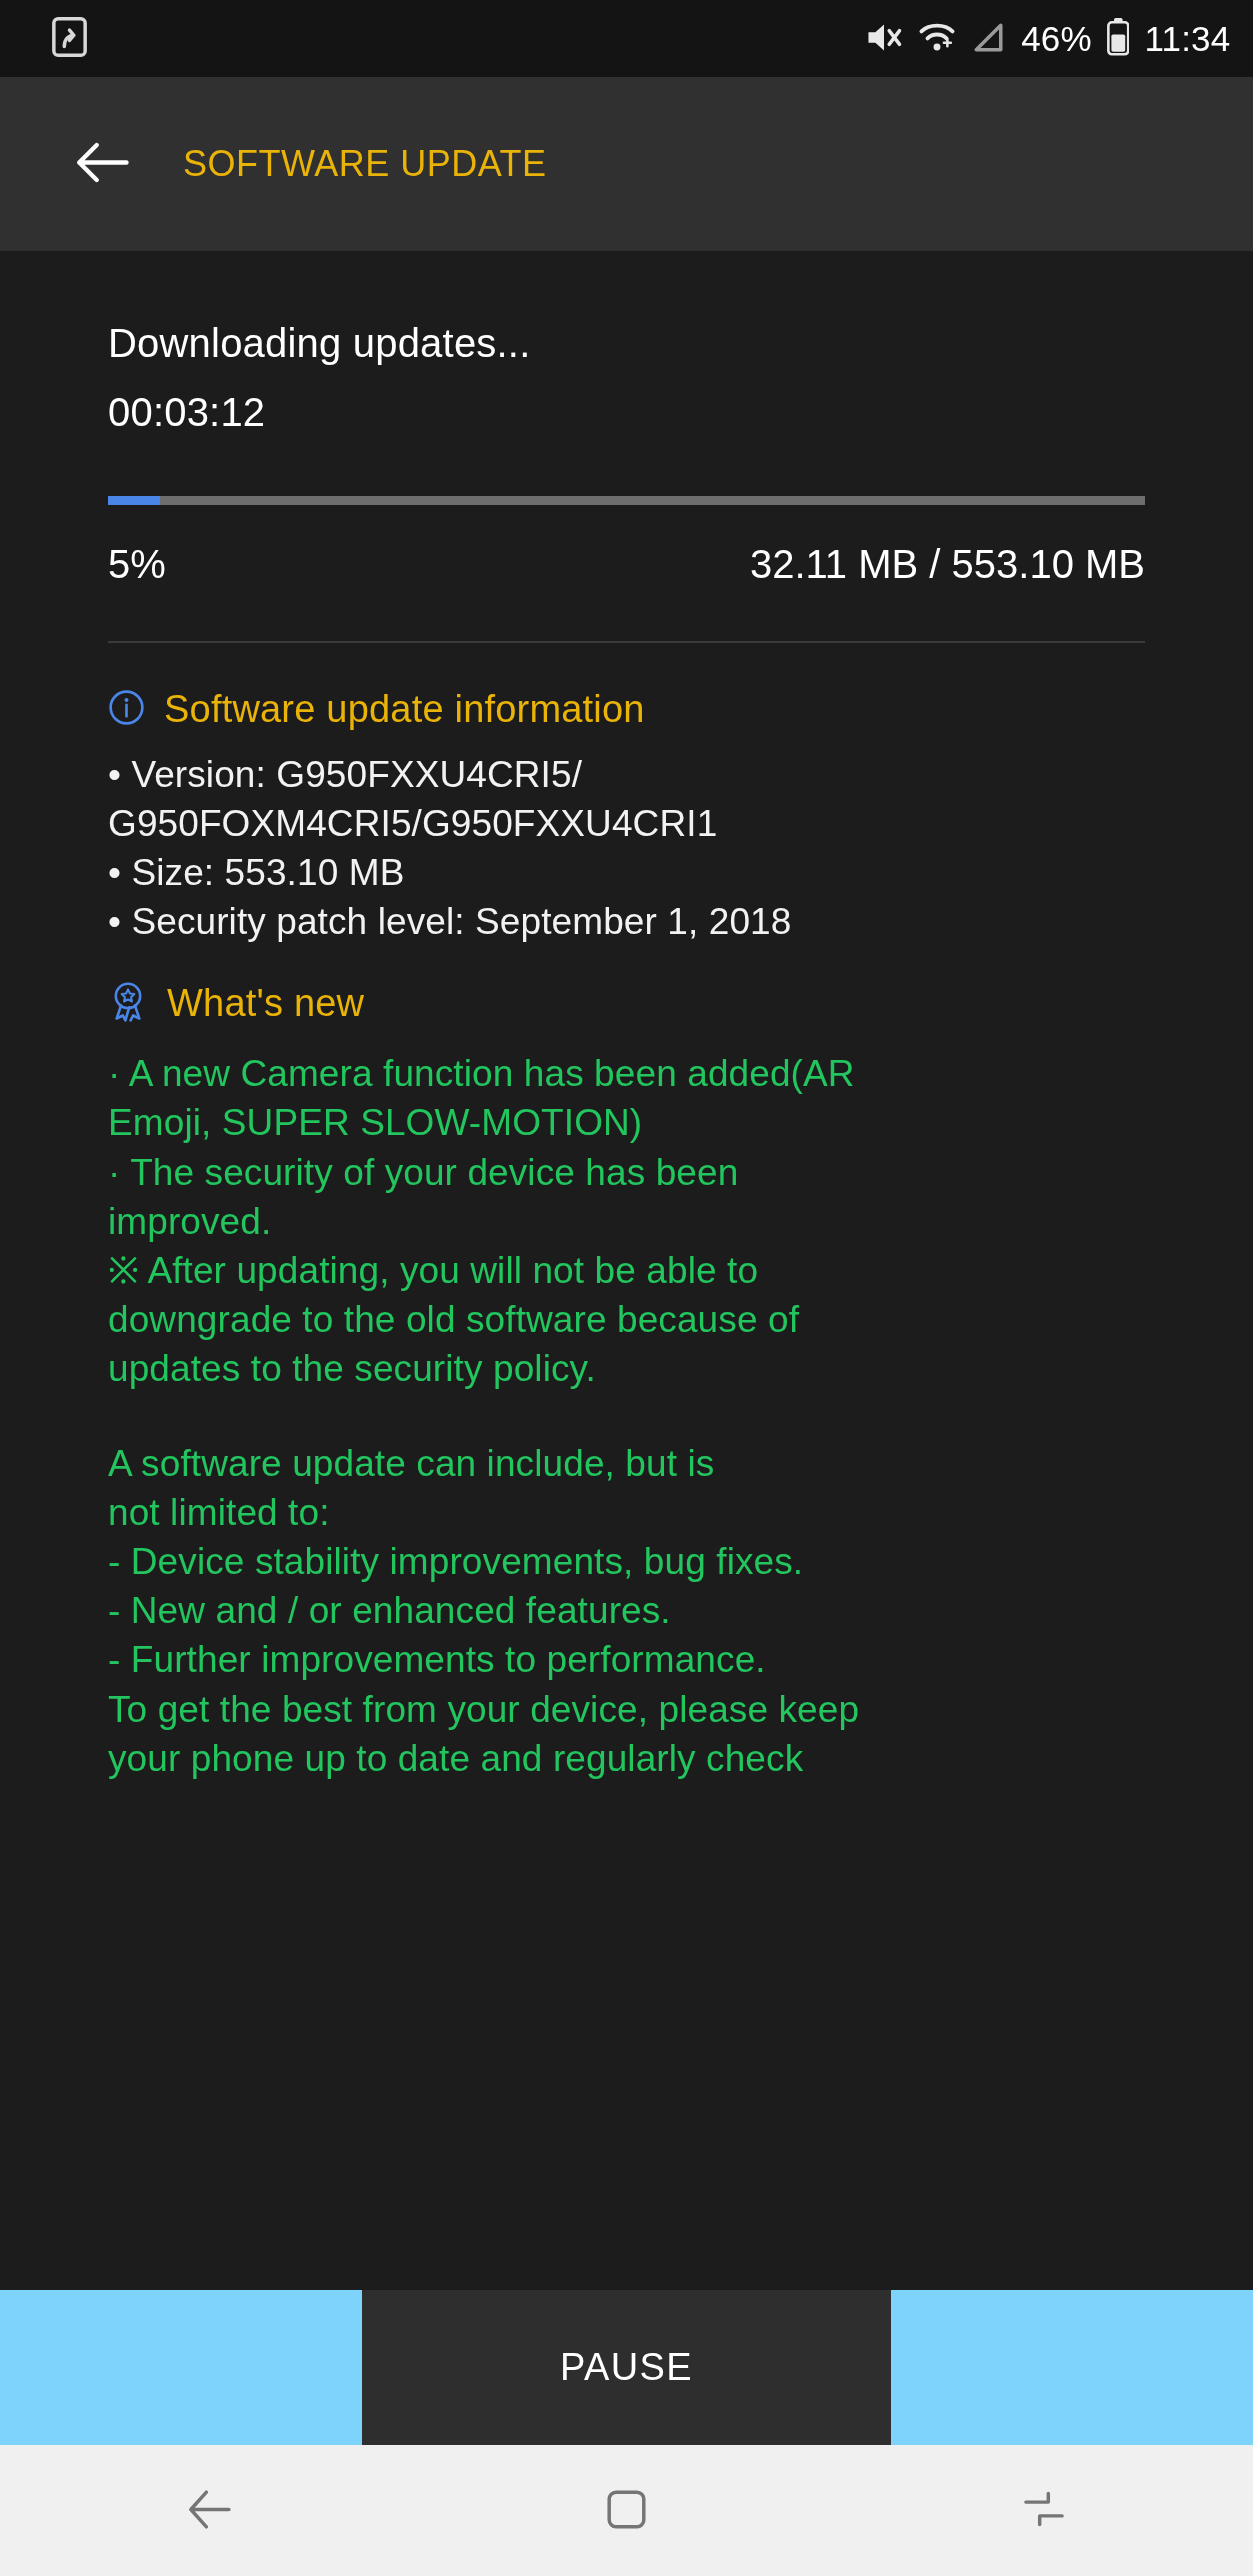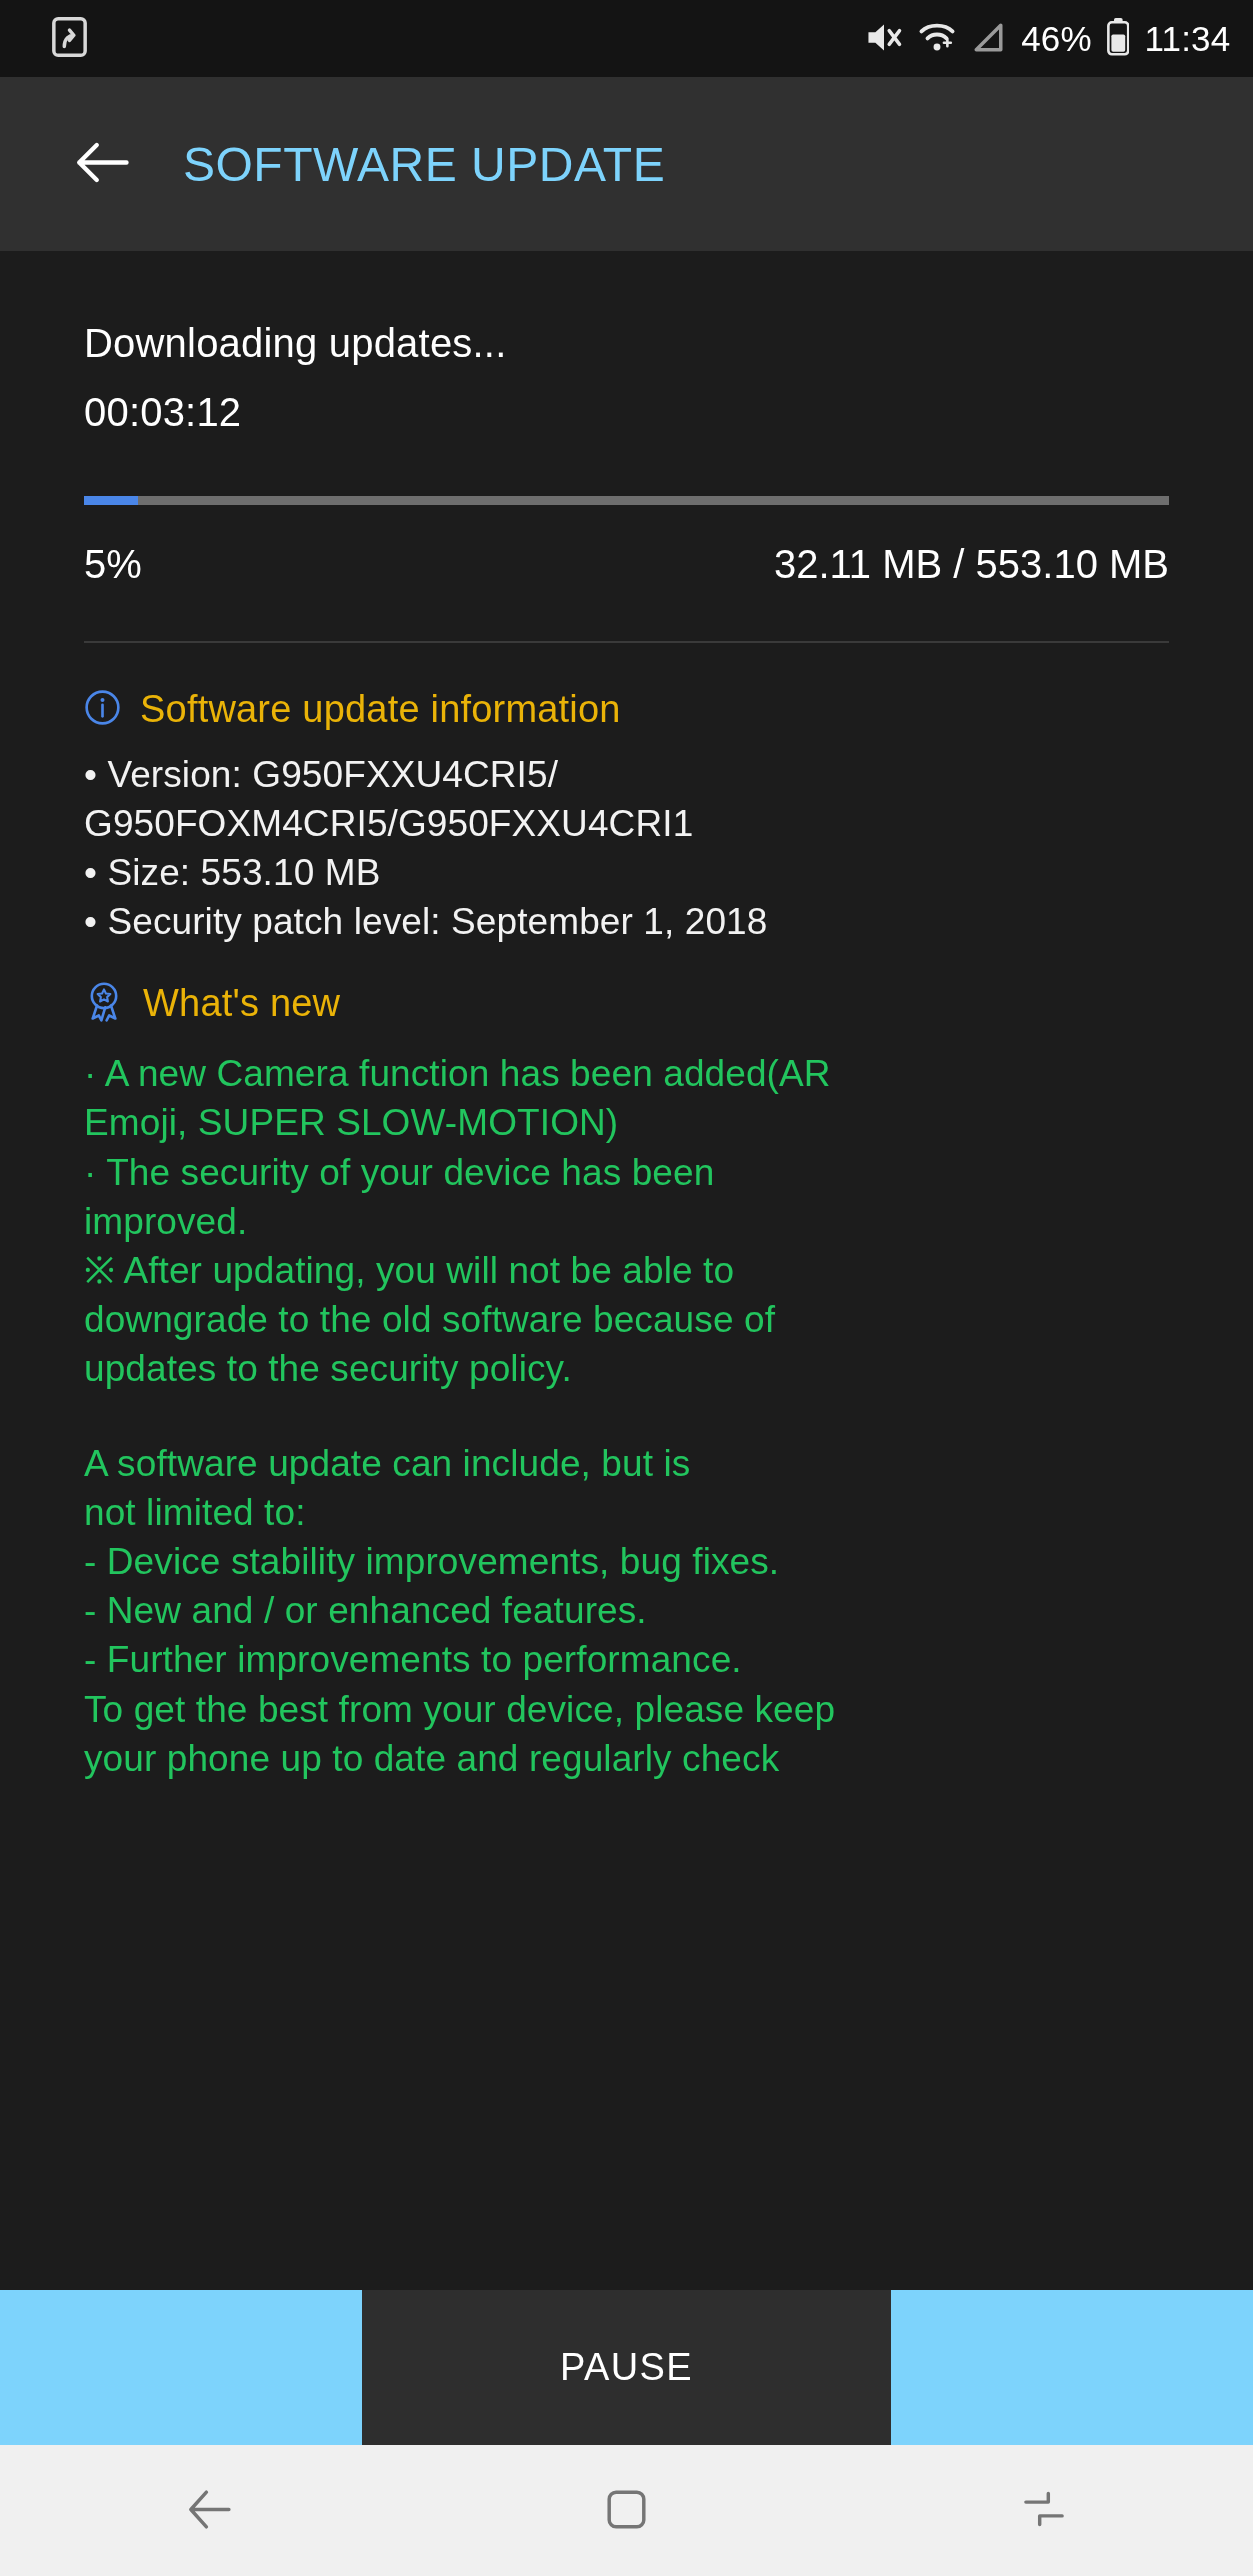--- a/index.html
+++ b/index.html
@@ -23,27 +23,27 @@
   .sb-batt-txt { color:#ffffff; font-size:35px; letter-spacing:0.2px; }
   .ico { display:block; }
 
   
   .appbar {
     flex:0 0 174px; height:174px; background:#303030;
     display:flex; align-items:center; padding-left:68px;
   }
   .back-btn { width:68px; height:68px; display:flex; align-items:center; justify-content:center; }
   .appbar-title {
-    color:#7dd3fc; font-size:48px; font-weight:400;
+    color:#eab308; font-size:36px; font-weight:400;
     letter-spacing:0.5px; margin-left:47px; white-space:nowrap;
   }
 
   
   .content { flex:1 1 auto; position:relative; overflow:hidden; background:#1c1c1c; }
-  .pad { padding:0 84px; }
+  .pad { padding:0 108px; }
 
   .dl-title { color:#ffffff; font-size:40px; margin-top:70px; letter-spacing:0.2px; }
   .dl-timer { color:#ffffff; font-size:40px; margin-top:24.4px; letter-spacing:0.2px; }
 
   .progress-wrap { margin-top:61px; height:8.7px; background:#6e6e6e; border-radius:0; position:relative; }
   .progress-fill { position:absolute; left:0; top:0; bottom:0; background:#4a86e8; }
 
   .stats-row {
     display:flex; justify-content:space-between; align-items:baseline;
     margin-top:37px;

